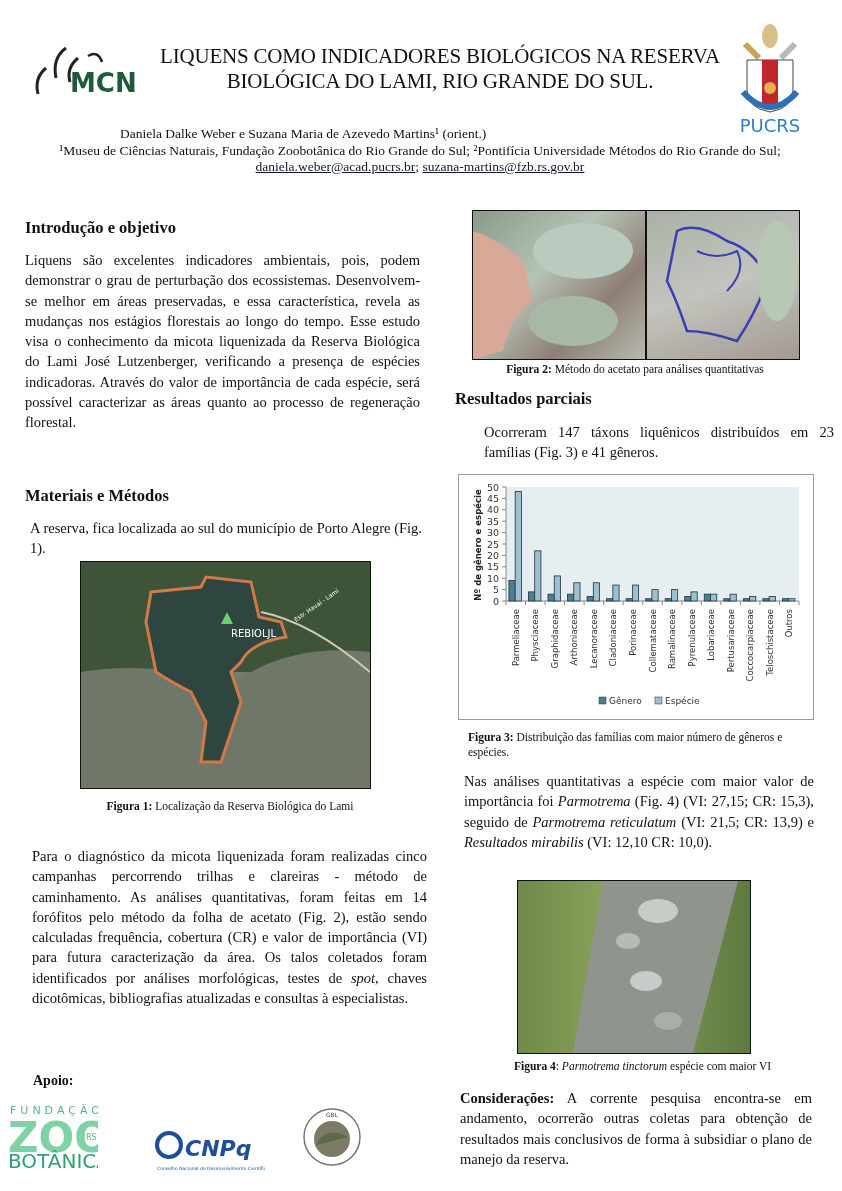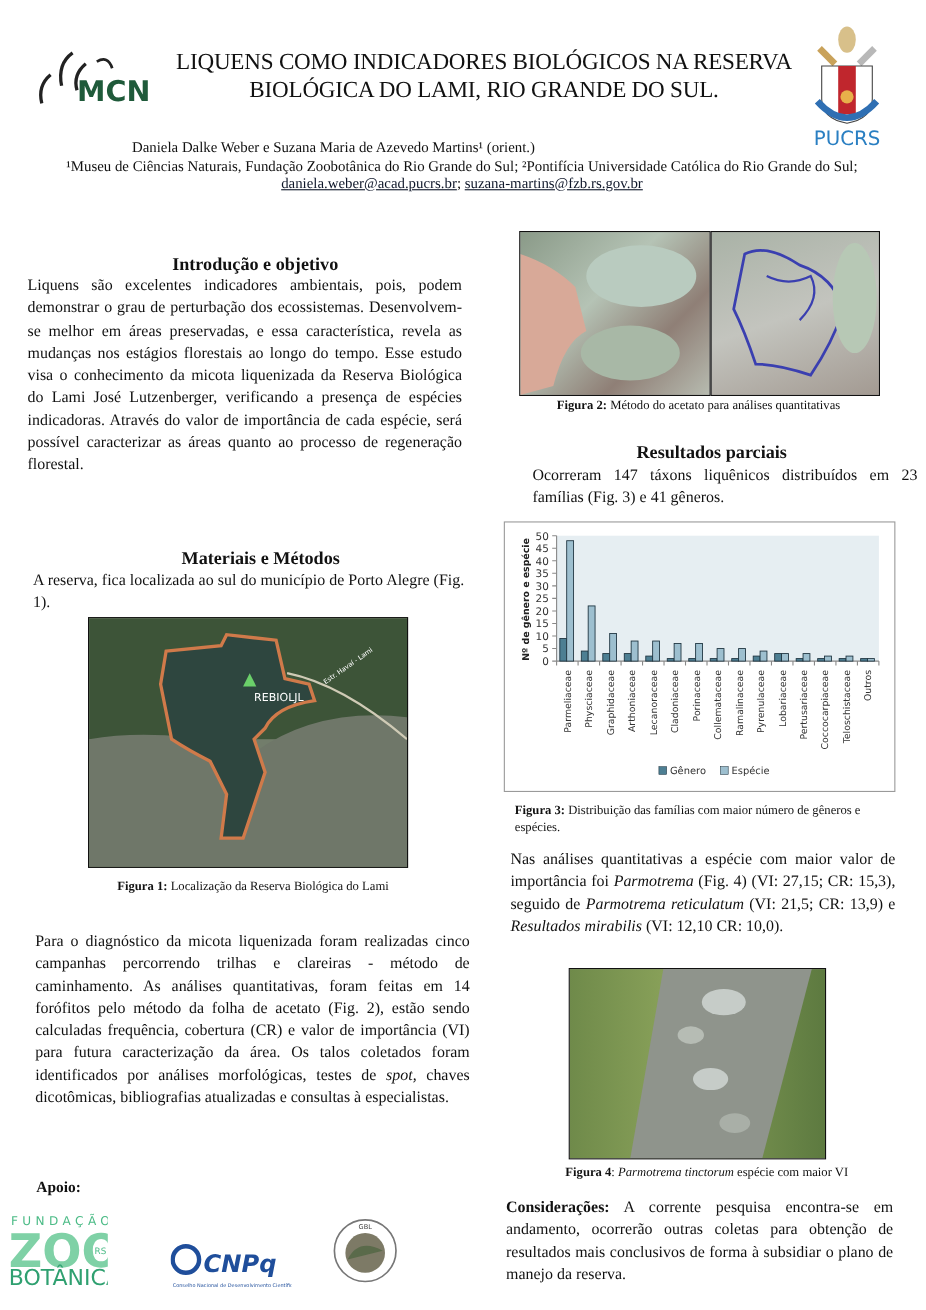--- a/index.html
+++ b/index.html
@@ -2,21 +2,21 @@
 <html><head>
 <meta charset="utf-8">
 <style>
   html, body { margin:0; padding:0; background:#ffffff; }
   body { width:842px; height:1191px; position:relative; overflow:hidden; font-family:"Liberation Serif","DejaVu Serif",serif; color:#111; }
   .abs { position:absolute; }
   .title { left:160px; top:44px; width:560px; text-align:center; font-size:21px; line-height:25px; font-weight:normal; letter-spacing:-0.2px; }
   .authors { left:120px; top:126px; width:620px; text-align:left; font-size:13.5px; line-height:16px; }
   .affil { left:20px; top:143px; width:800px; text-align:center; font-size:13.5px; line-height:15.5px; }
   .affil a { color:#0f172a; text-decoration:underline; }
-  h2 { margin:12px; font-size:16.5px; font-weight:bold; text-align:center; }
+  h2 { margin:0; font-size:16.5px; font-weight:bold; text-align:left; }
   .body-text { font-size:14.5px; line-height:20.3px; text-align:justify; }
   .caption { font-size:11.5px; text-align:center; }
   .caption b { font-weight:bold;margin-top:44px; }
   .photo { border:1px solid #111; overflow:hidden; }
   svg text { font-family:"DejaVu Sans","Liberation Sans",sans-serif; }
 </style>
 </head>
 <body>
 
 <div class="abs" style="left:26px;top:38px;width:130px;height:62px;">
@@ -39,21 +39,21 @@
     <path d="M12 38 h46 v30 q0 18 -23 22 q-23 -4 -23 -22 z" fill="#fff" stroke="#444" stroke-width="1"></path>
     <rect x="27" y="38" width="16" height="44" fill="#c0262d"></rect>
     <circle cx="35" cy="66" r="6" fill="#e8b04a"></circle>
     <path d="M8 70 q27 30 54 0" stroke="#2f6fb3" stroke-width="6" fill="none"></path>
     <text x="35" y="110" font-size="18" text-anchor="middle" fill="#2a7fc2" font-family="DejaVu Sans, sans-serif">PUCRS</text>
   </svg>
 </div>
 
 <div class="abs authors">Daniela Dalke Weber e Suzana Maria de Azevedo Martins¹ (orient.)</div>
 <div class="abs affil">
-  <span>¹Museu de Ciências Naturais, Fundação Zoobotânica do Rio Grande do Sul; ²Pontifícia Universidade Católica do Rio Grande do Sul; </span><a>daniela.weber@acad.pucrs.br</a><span>; </span><a>suzana-martins@fzb.rs.gov.br</a>
+  <span>¹Museu de Ciências Naturais, Fundação Zoobotânica do Rio Grande do Sul; ²Pontifícia Universidade Métodos do Rio Grande do Sul; </span><a>daniela.weber@acad.pucrs.br</a><span>; </span><a>suzana-martins@fzb.rs.gov.br</a>
 </div>
 
 <h2 class="abs" style="left:25px;top:218px;width:390px;">Introdução e objetivo</h2>
 <div class="abs body-text" style="left:25px;top:250px;width:395px;">Liquens são excelentes indicadores ambientais, pois, podem demonstrar o grau de perturbação dos ecossistemas. Desenvolvem-se melhor em áreas preservadas, e essa característica, revela as mudanças nos estágios florestais ao longo do tempo. Esse estudo visa o conhecimento da micota liquenizada da Reserva Biológica do Lami José Lutzenberger, verificando a presença de espécies indicadoras. Através do valor de importância de cada espécie, será possível caracterizar as áreas quanto ao processo de regeneração florestal.</div>
 
 <h2 class="abs" style="left:25px;top:486px;width:400px;">Materiais e Métodos</h2>
 <div class="abs body-text" style="left:30px;top:518px;width:392px;">A reserva, fica localizada ao sul do município de Porto Alegre (Fig. 1).</div>
 
 <div class="abs photo" style="left:80px;top:561px;width:289px;height:226px;background:#6f7a66;">
   <svg width="289" height="226" viewBox="0 0 289 226">

